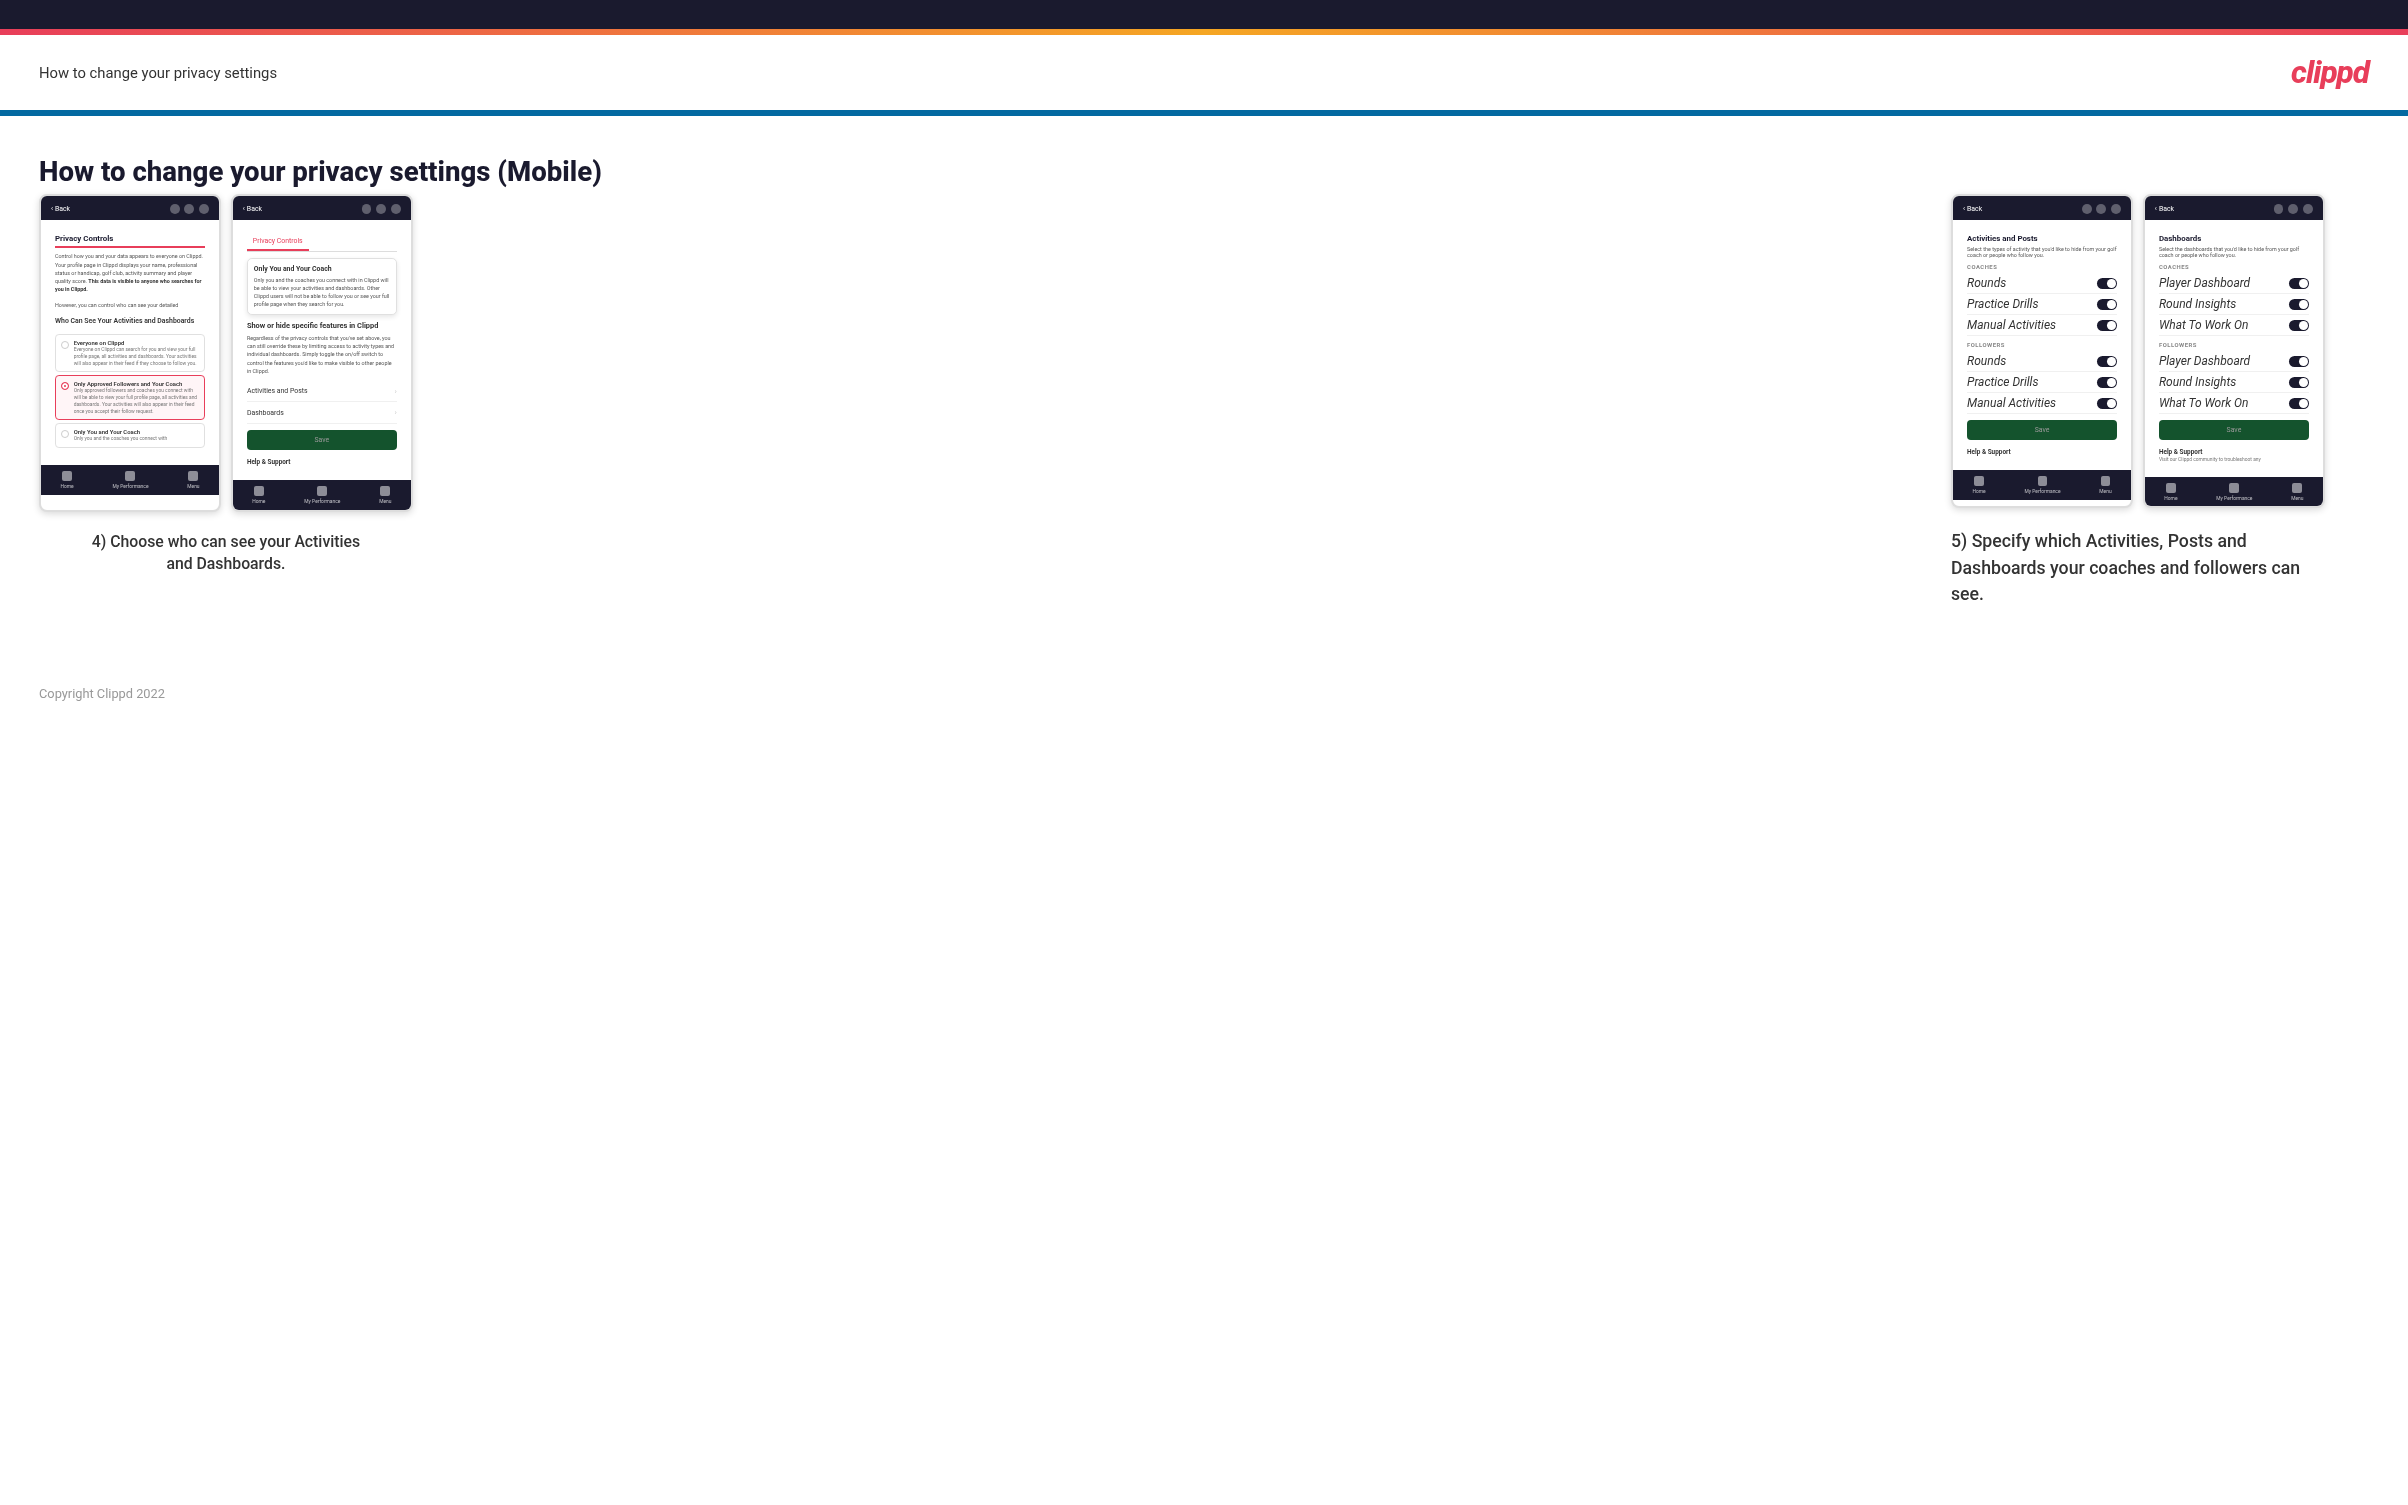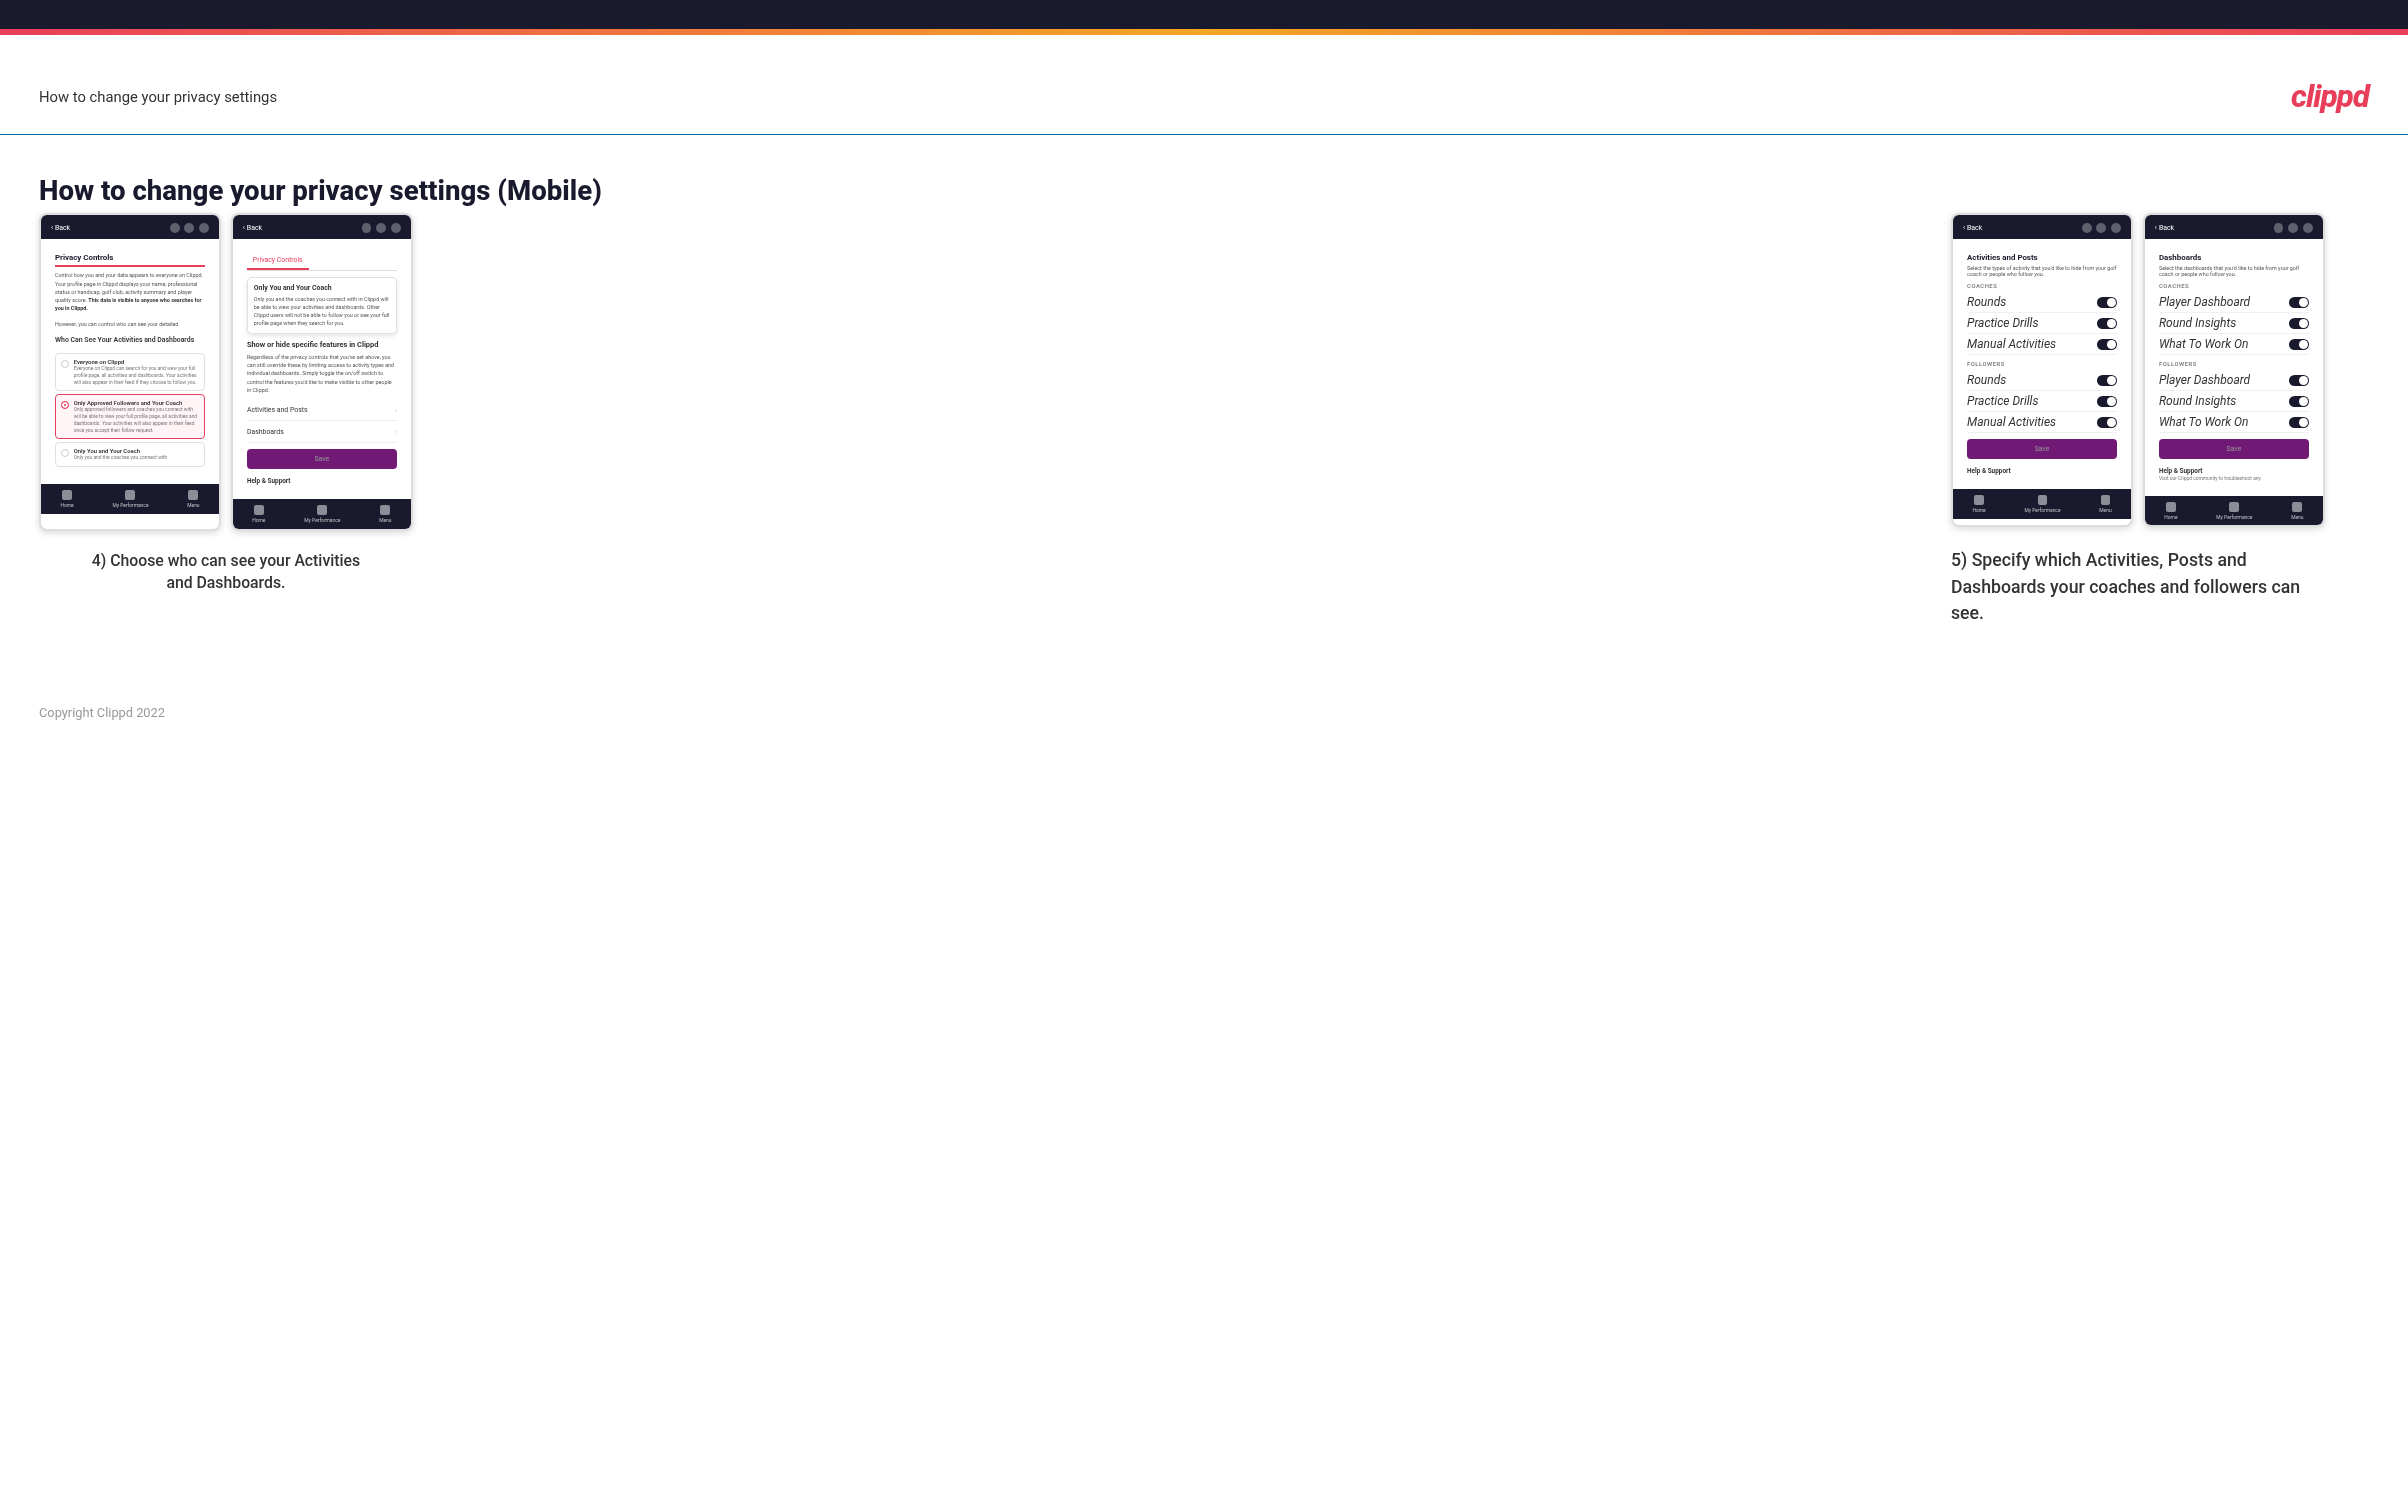--- a/index.html
+++ b/index.html
@@ -26,22 +26,21 @@
       height: 5.9px;
       background: linear-gradient(90deg, #e83e5a 0%, #f5a623 50%, #e83e5a 100%);
     }
 
     
     .header {
       display: flex;
       align-items: center;
       justify-content: space-between;
       padding: 19px 39px;
-      border-bottom: 1px solid #0369a1;
-      margin-top: 24px;
+      border-bottom: 6px solid #0369a1;
     }
     .header-title {
       font-size: 14.8px;
       color: #333;
     }
     .logo {
       font-size: 31.5px;
       font-weight: 800;
       color: #e83e5a;
       font-style: italic;
@@ -227,21 +226,21 @@
     }
     .screen-nav-arrow {
       color: #ccc;
       font-size: 7.9px;
     }
 
     
     .screen-save-btn {
       width: 100%;
       padding: 5.9px;
-      background: #701a75;
+      background: #14532d;
       border: none;
       border-radius: 3.9px;
       font-size: 6.9px;
       color: #999;
       text-align: center;
       margin: 5.9px 0;
     }
 
     
     .screen-bottom-nav {

